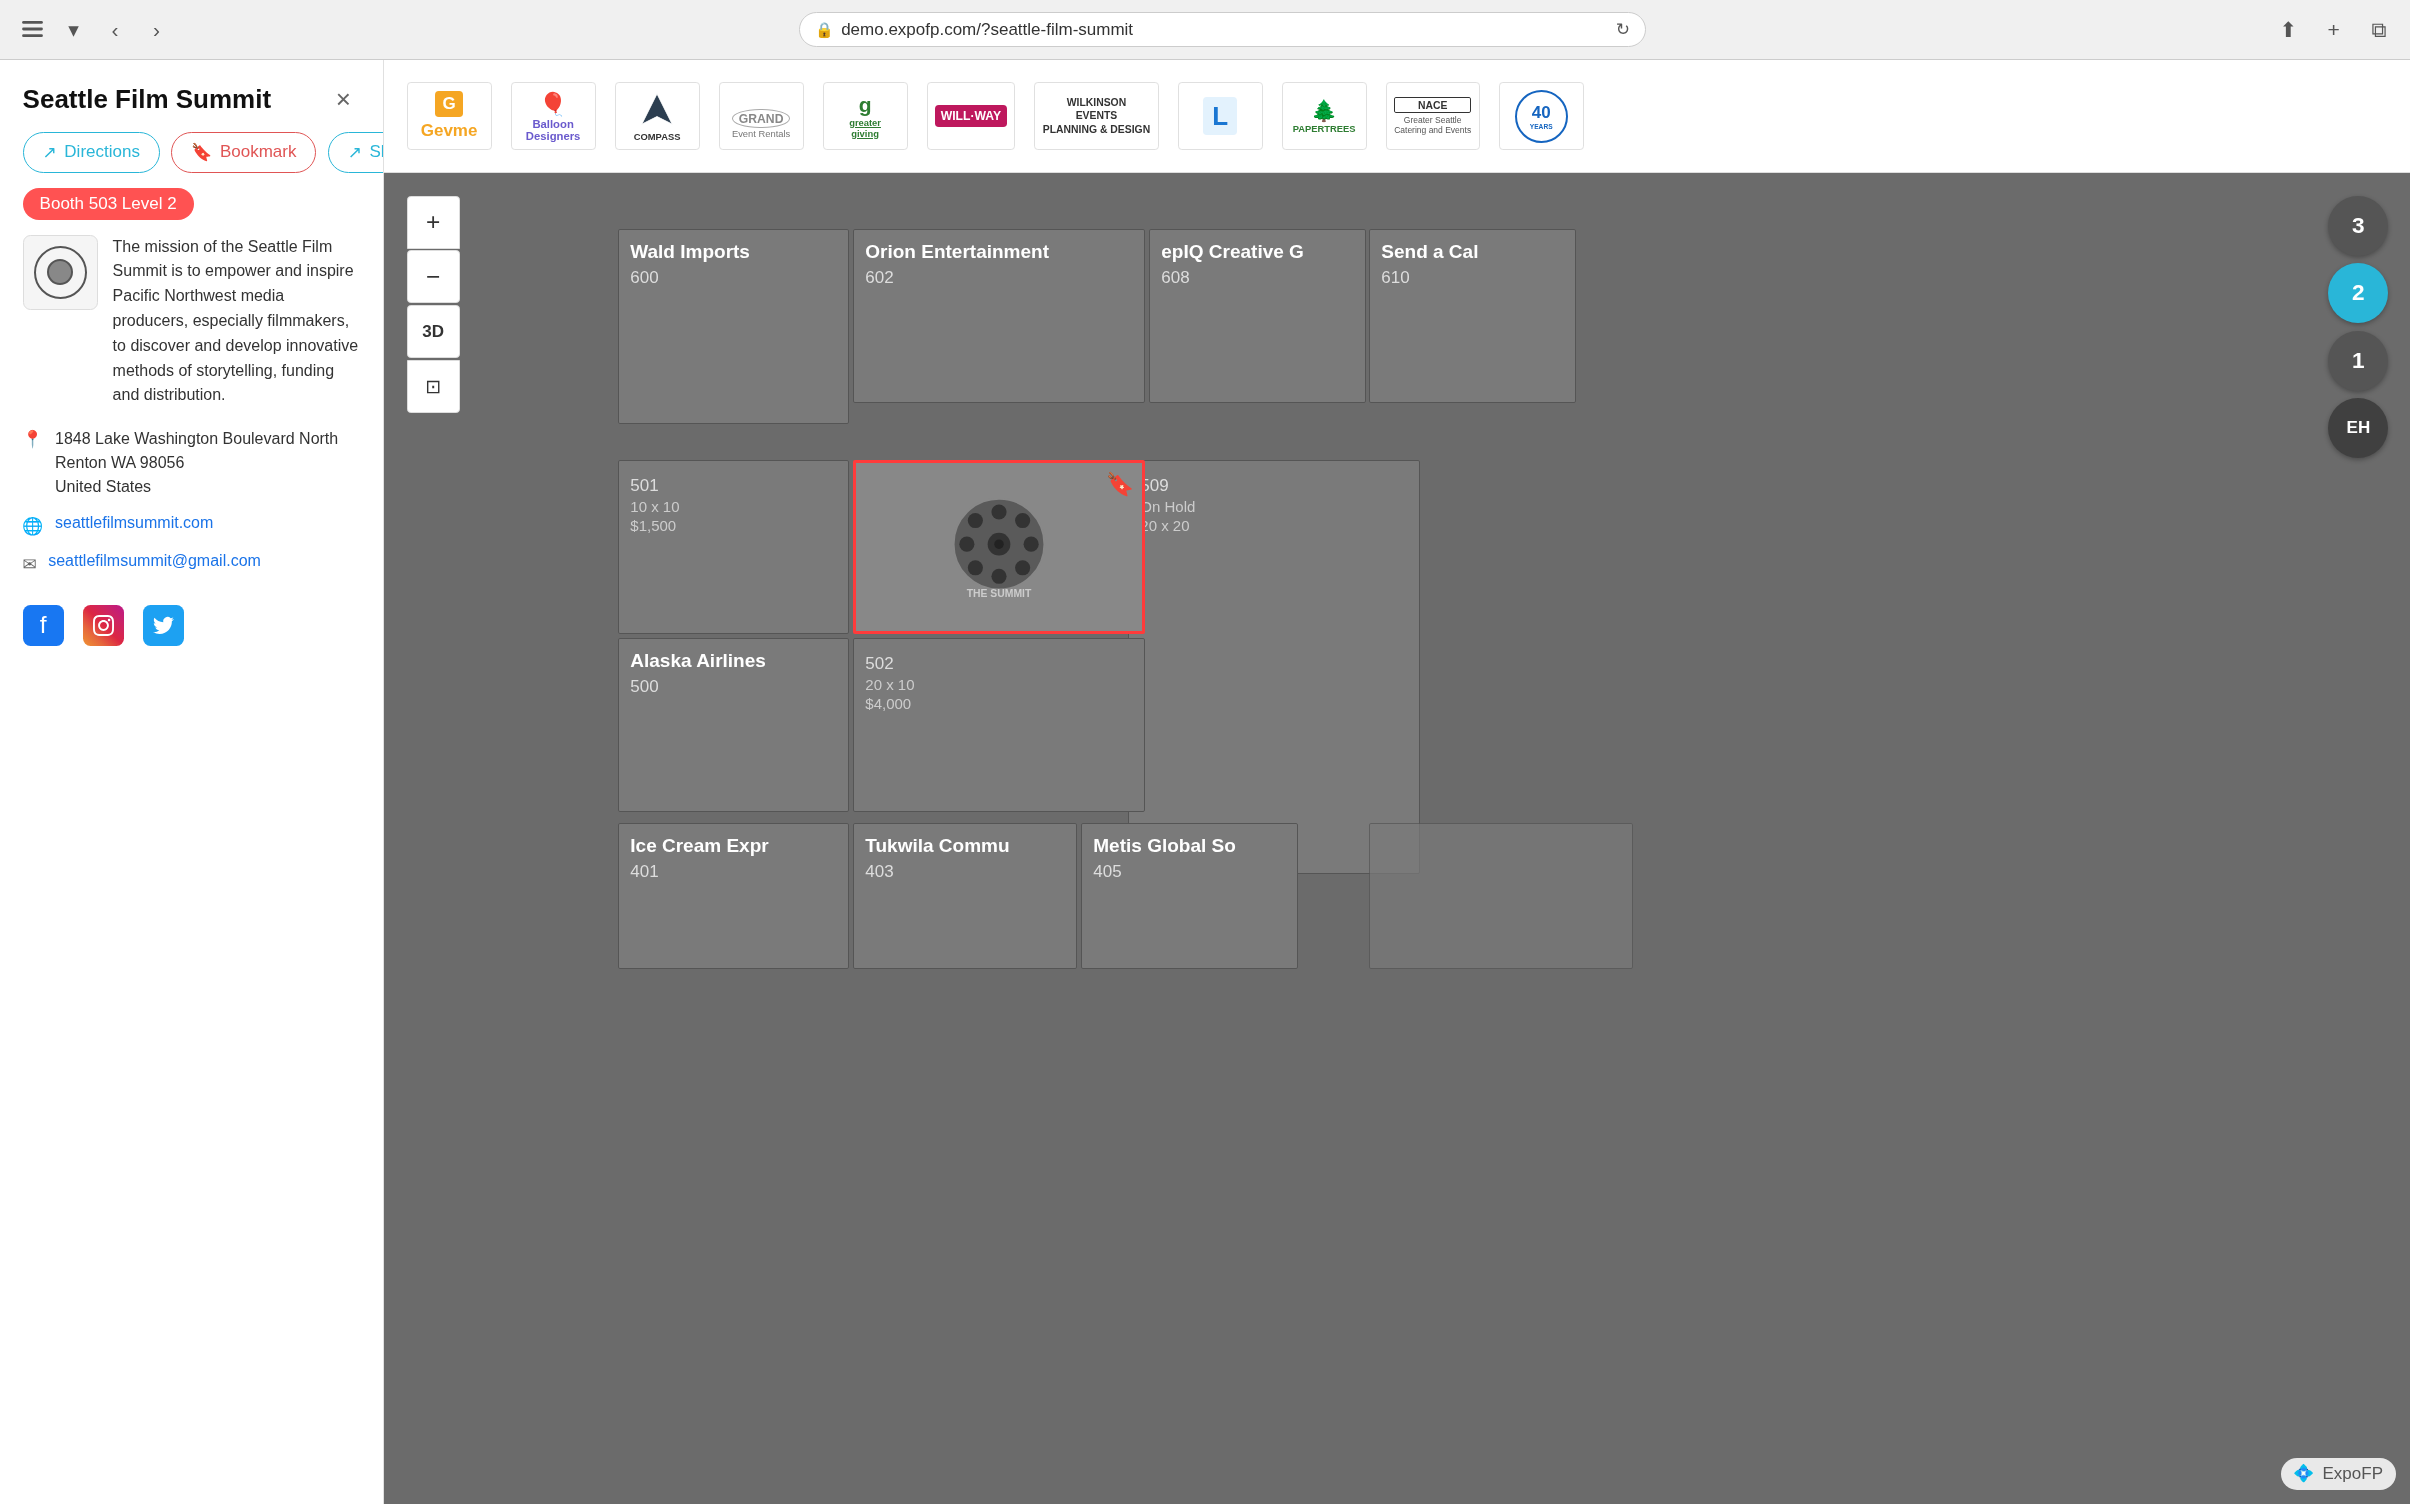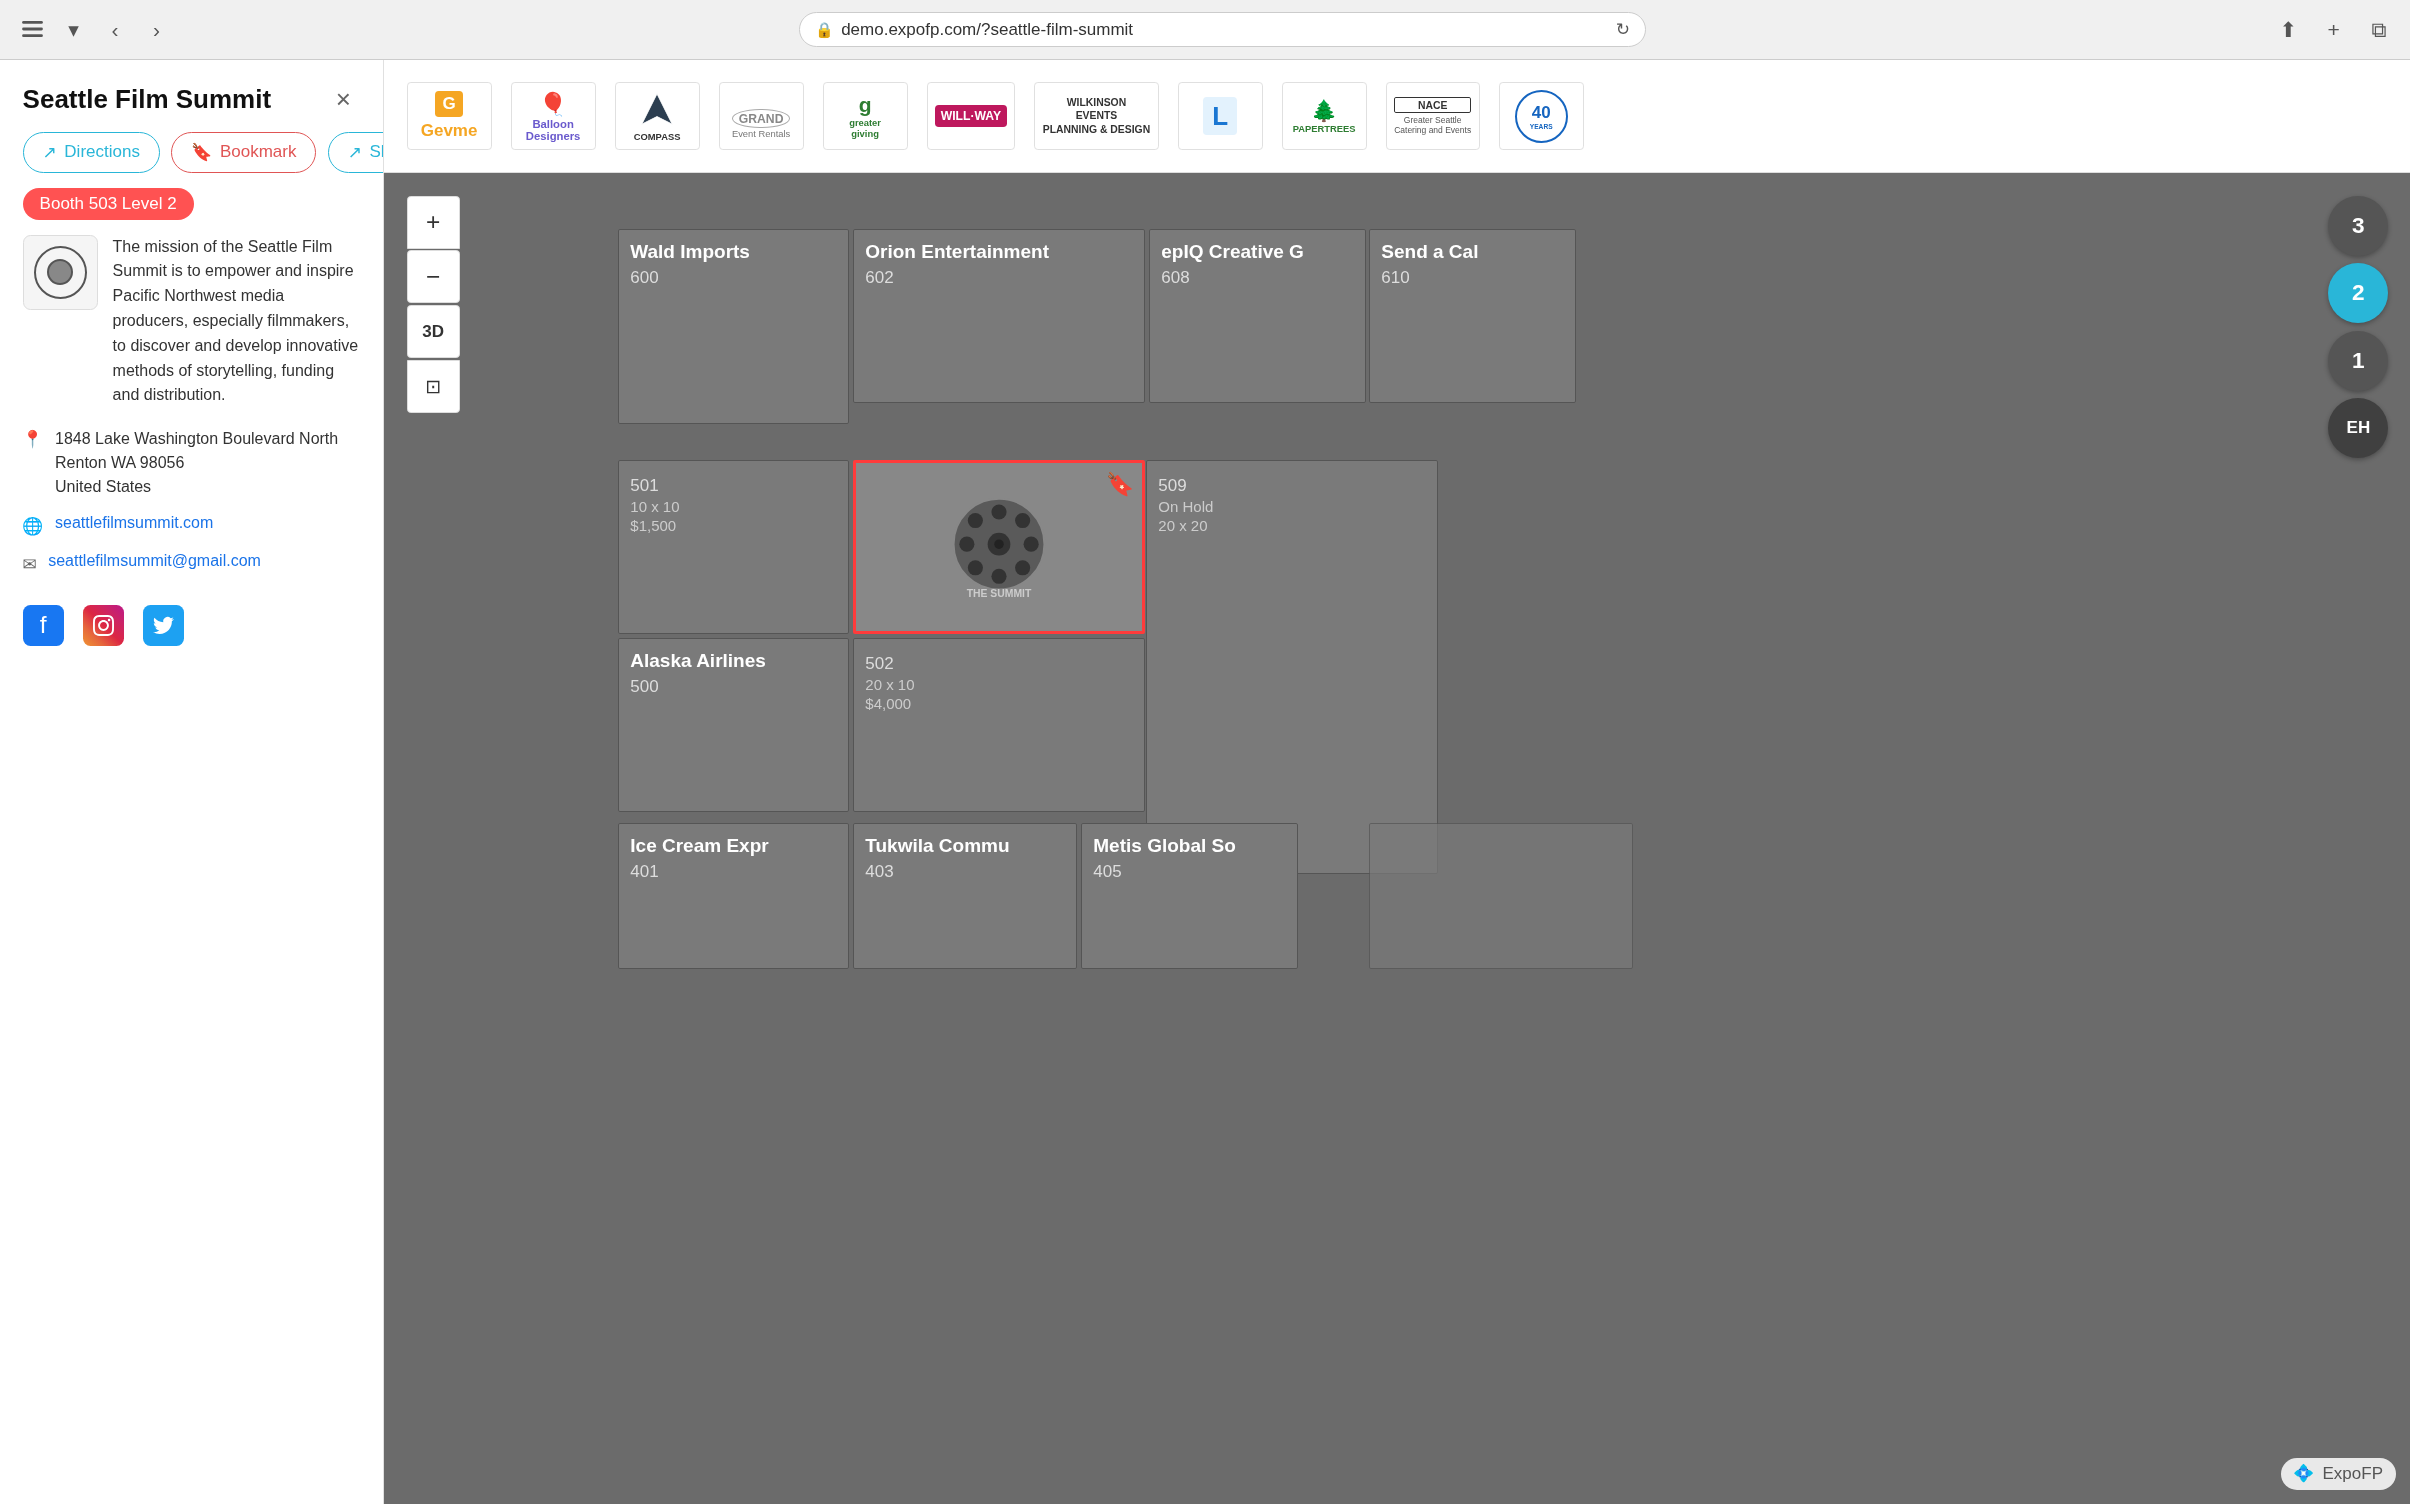--- a/index.html
+++ b/index.html
@@ -489,21 +489,21 @@
       <div class="sponsor-logo-box">
         <div style="text-align:center">
           <div style="font-size:12.2px;font-weight:700;color:#888;border:1.9px solid #aaa;padding:1.9px 5.6px;border-radius:50%;margin-top:16px;">GRAND</div>
           <div style="font-size:9.4px;color:#777;">Event Rentals</div>
         </div>
       </div>
 
       <div class="sponsor-logo-box">
         <div style="text-align:center">
           <div style="font-size:21px;color:#2e7d32;font-weight:900;">g</div>
-          <div style="font-size:9.4px;font-weight:700;color:#2e7d32;">greater<br>giving</div>
+          <div style="font-size:9.4px;font-weight:700;color:#2e7d32;text-decoration:underline;">greater<br>giving</div>
         </div>
       </div>
 
       <div class="sponsor-logo-box">
         <div style="text-align:right;background:#be185d;padding:3.8px 5.6px;border-radius:3.8px;">
           <div style="font-size:12.2px;font-weight:700;color:white;">WILL·WAY</div>
         </div>
       </div>
 
       <div class="sponsor-logo-box">
@@ -599,21 +599,21 @@
               <circle cx="89" cy="52" r="8" fill="#333"></circle>
               <circle cx="30" cy="27" r="8" fill="#333"></circle>
               <circle cx="80" cy="27" r="8" fill="#333"></circle>
               <circle cx="30" cy="77" r="8" fill="#333"></circle>
               <circle cx="80" cy="77" r="8" fill="#333"></circle>
               <text x="55" y="108" text-anchor="middle" fill="#ccc" font-size="11" font-weight="700" font-family="sans-serif">THE SUMMIT</text>
             </svg>
           </div>
         </div>
 
-        <div class="booth" style="top:287px;left:762px;width:292px;height:414px;">
+        <div class="booth" style="top:287px;left:744px;width:292px;height:414px;">
           <div class="booth-number">509</div>
           <div class="booth-detail">On Hold</div>
           <div class="booth-detail">20 x 20</div>
         </div>
 
         <div class="booth" style="top:465px;left:234px;width:231px;height:174px;">
           <div class="booth-name">Alaska Airlines</div>
           <div class="booth-number">500</div>
         </div>
 

